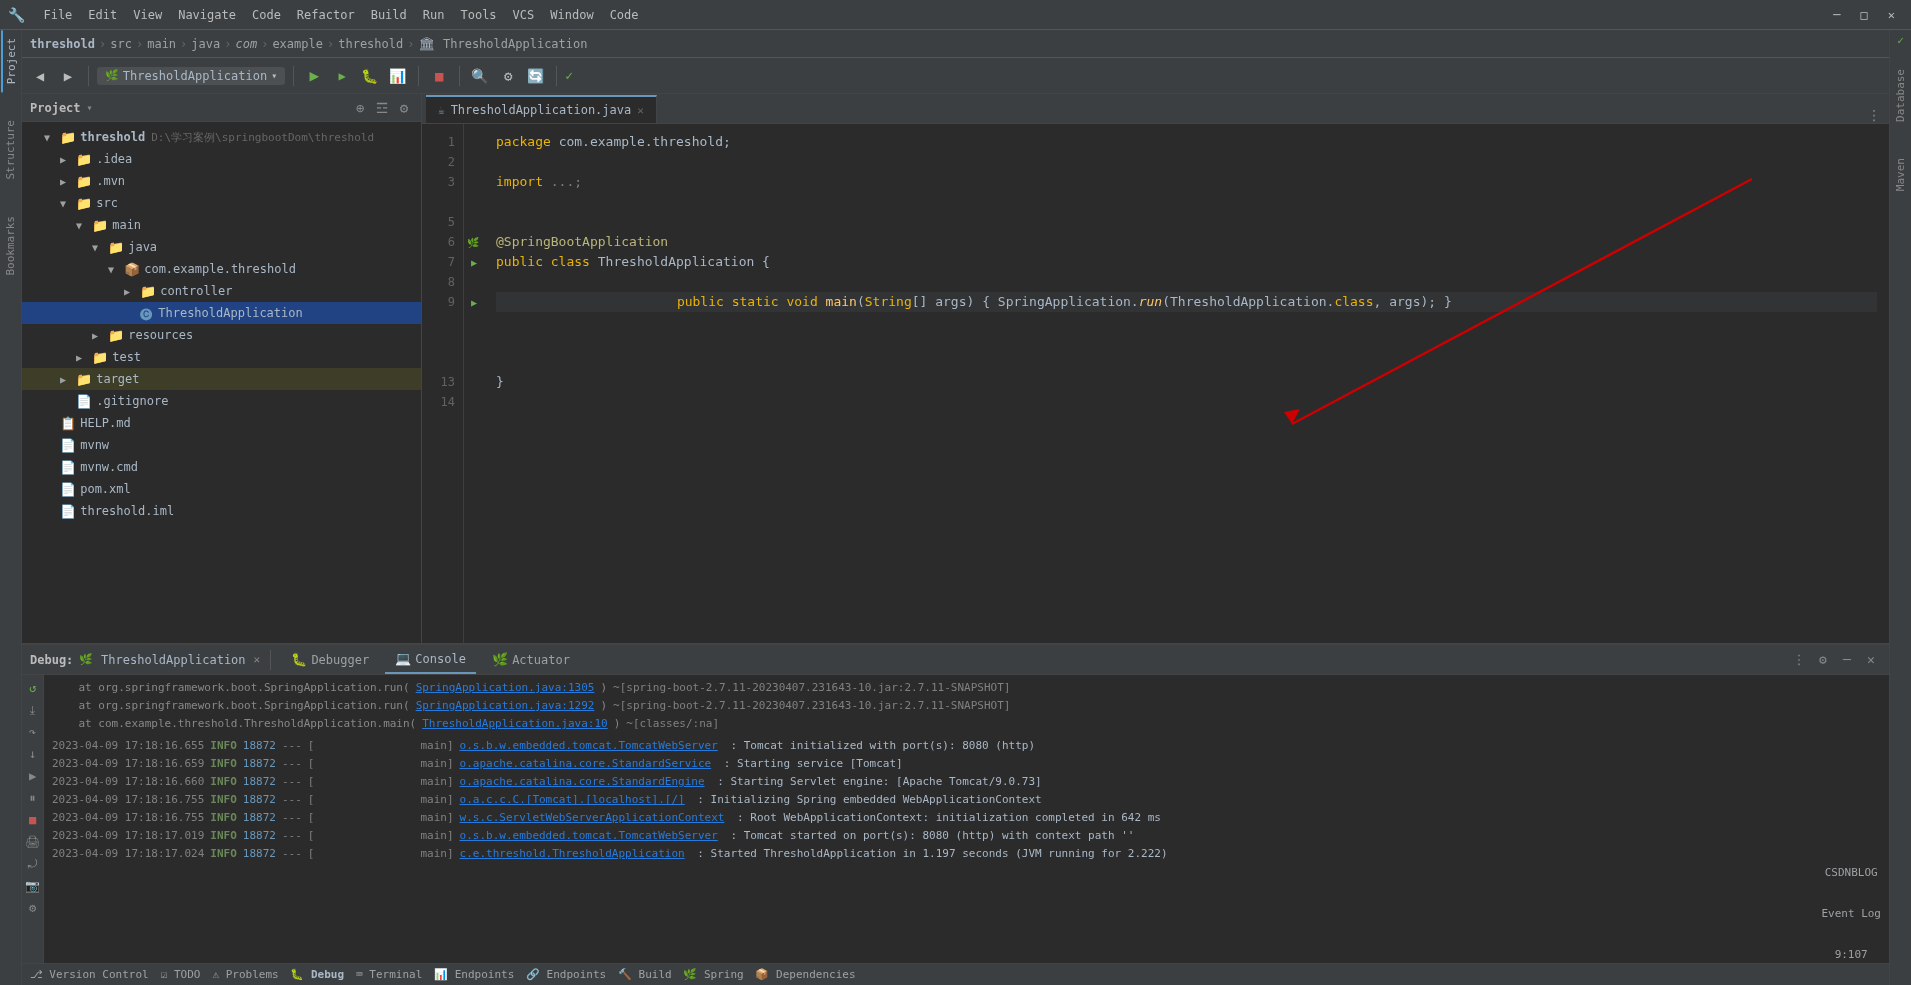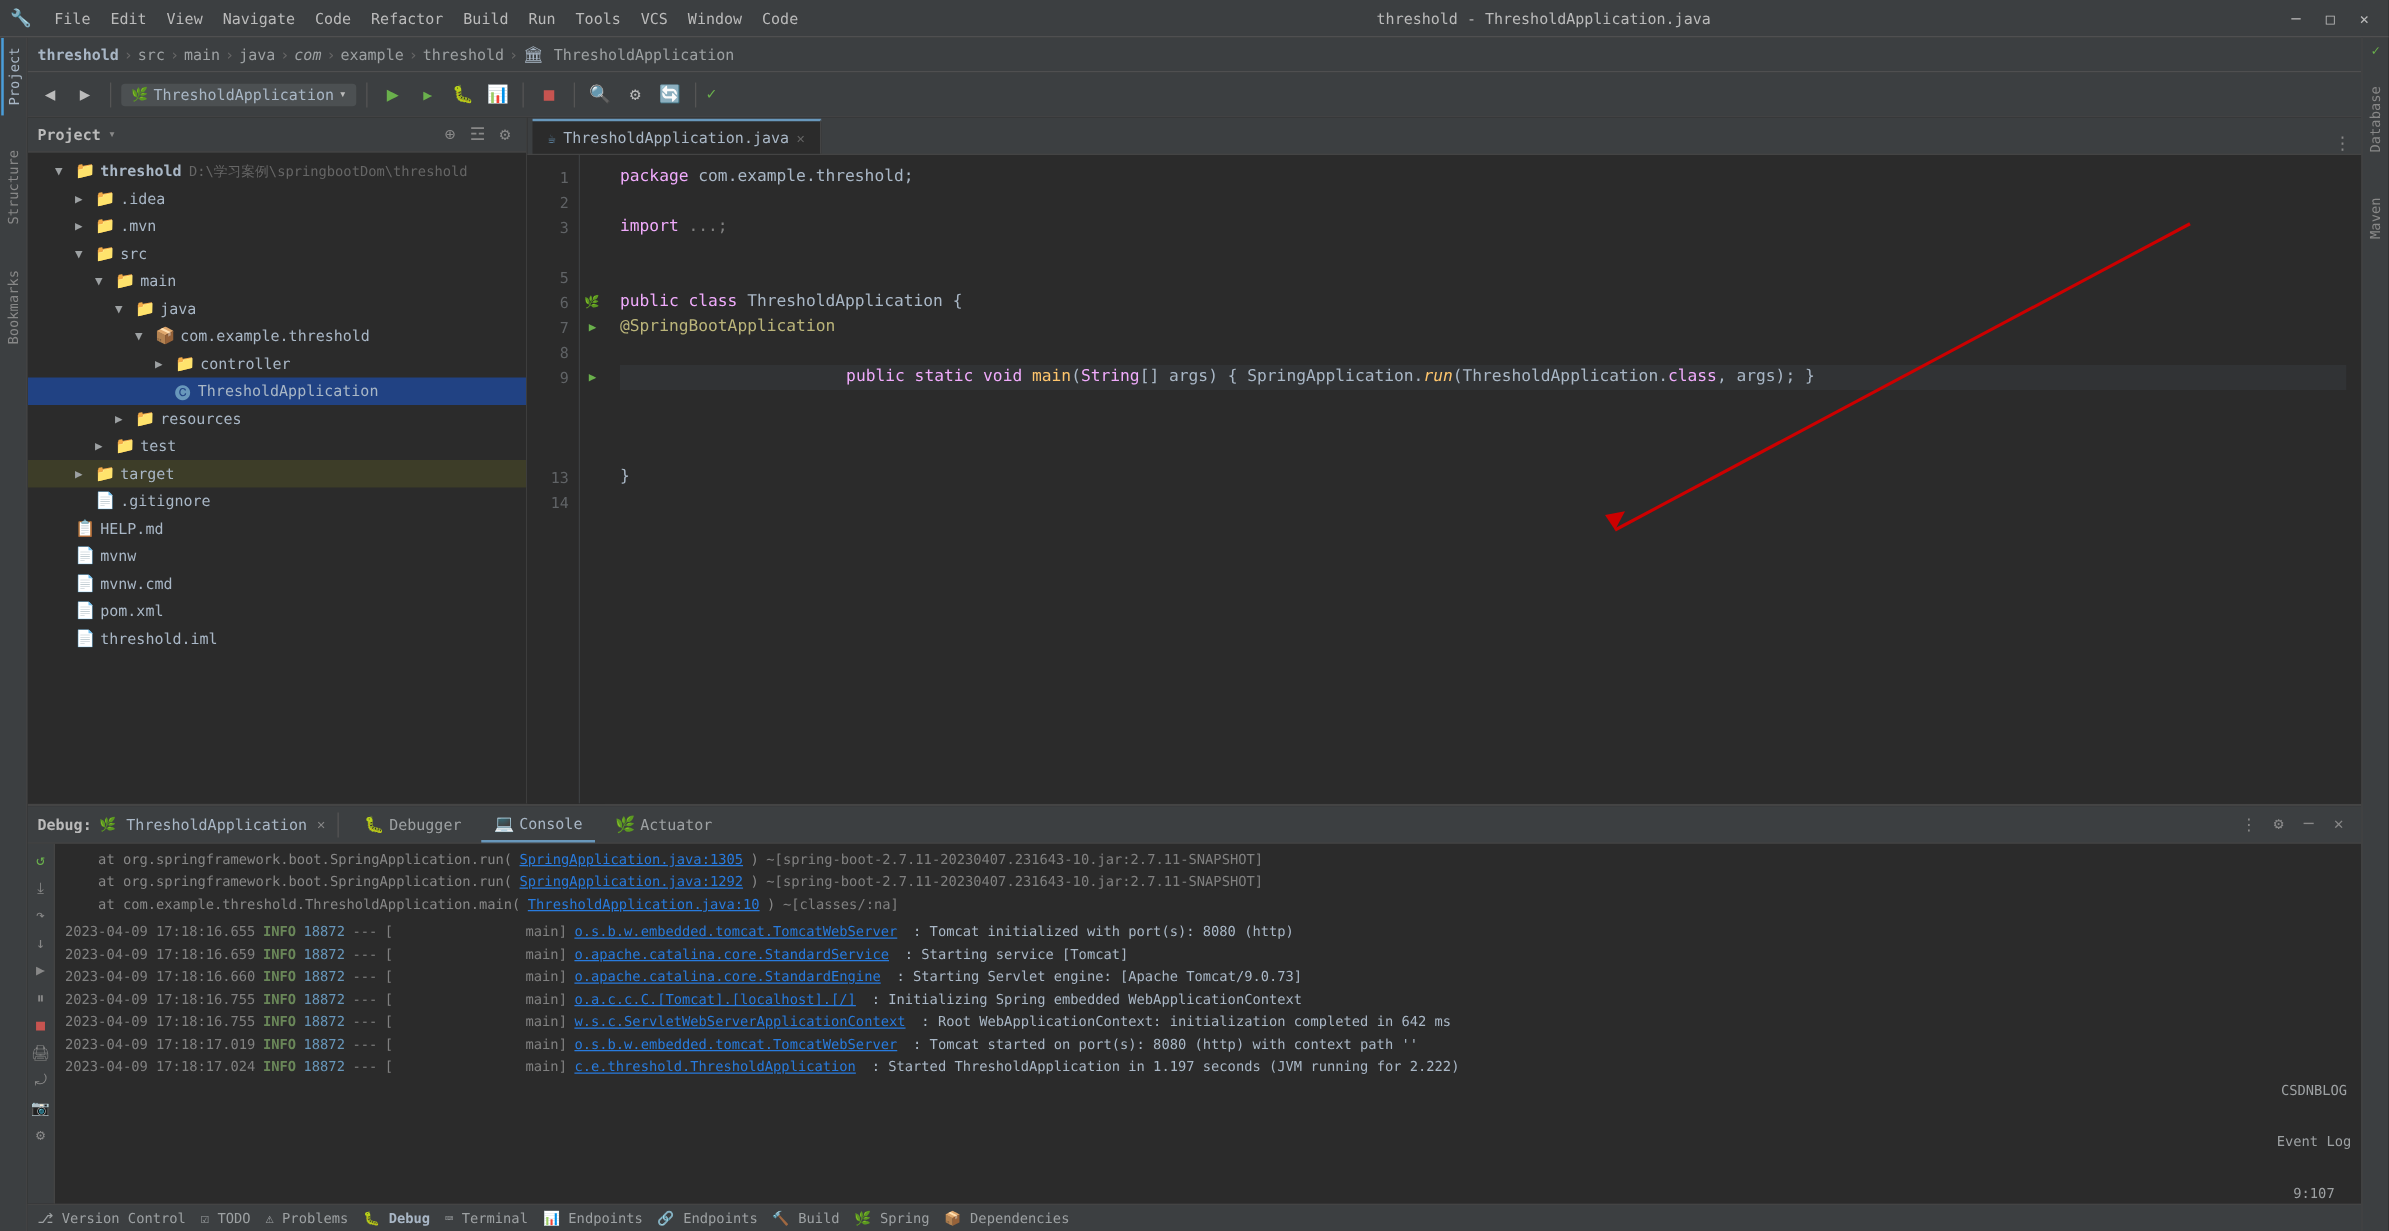--- a/index.html
+++ b/index.html
@@ -221,21 +221,21 @@
     .code-line {
       height: 20px;
       white-space: pre;
       display: flex;
       align-items: center;
       position: relative;
     }
     .code-line.highlighted { background: #313335; }
 
     
-    .kw { color: #f0abfc; }
+    .kw { color: #eab308; }
     .annotation { color: #bbb57a; }
     .method { color: #ffc66d; }
 
     
     .bottom-panel {
       height: 320px;
       background: #2b2b2b;
       border-top: 2px solid #444;
       display: flex;
       flex-direction: column;
@@ -360,23 +360,20 @@
         <span>Navigate</span>
         <span>Code</span>
         <span>Refactor</span>
         <span>Build</span>
         <span>Run</span>
         <span>Tools</span>
         <span>VCS</span>
         <span>Window</span>
         <span>Code</span>
       </div>
-    </div>
-    <div class="title-bar-title">
-      <span>threshold - ThresholdApplication.java</span>
     </div>
     <div class="title-bar-controls">
       <span style="cursor:pointer; padding:2px 8px; color:#bbb;">─</span>
       <span style="cursor:pointer; padding:2px 8px; color:#bbb;">□</span>
       <span style="cursor:pointer; padding:2px 8px; color:#bbb;">✕</span>
     </div>
   </div>
 
   <div style="display:flex; flex: 1; overflow:hidden;">
 
@@ -622,24 +619,24 @@
               <div class="code-line">
                 <span class="kw">package</span>&nbsp;<span style="color:#a9b7c6;">com.example.threshold;</span>
               </div>
               <div class="code-line">&nbsp;</div>
               <div class="code-line">
                 <span class="kw">import</span>&nbsp;<span style="color:#808080;">...;</span>
               </div>
               <div class="code-line">&nbsp;</div>
               <div class="code-line">&nbsp;</div>
               <div class="code-line">
-                <span class="kw">public class</span>&nbsp;<span style="color:#a9b7c6;">ThresholdApplication {</span>
+                <span class="annotation">@SpringBootApplication</span>
               </div>
               <div class="code-line">
-                <span class="annotation">@SpringBootApplication</span>
+                <span class="kw">public class</span>&nbsp;<span style="color:#a9b7c6;">ThresholdApplication {</span>
               </div>
               <div class="code-line">&nbsp;</div>
               <div class="code-line highlighted">
                 <span style="padding-left:40px;">
                   <span class="kw">public static void</span>&nbsp;<span class="method">main</span><span style="color:#a9b7c6;">(</span><span class="kw">String</span><span style="color:#a9b7c6;">[] args) { </span><span style="color:#a9b7c6;">SpringApplication.</span><span class="method" style="font-style:italic;">run</span><span style="color:#a9b7c6;">(ThresholdApplication.</span><span class="kw">class</span><span style="color:#a9b7c6;">, args); }</span>
                 </span>
               </div>
               <div class="code-line">&nbsp;</div>
               <div class="code-line">&nbsp;</div>
               <div class="code-line">&nbsp;</div>

